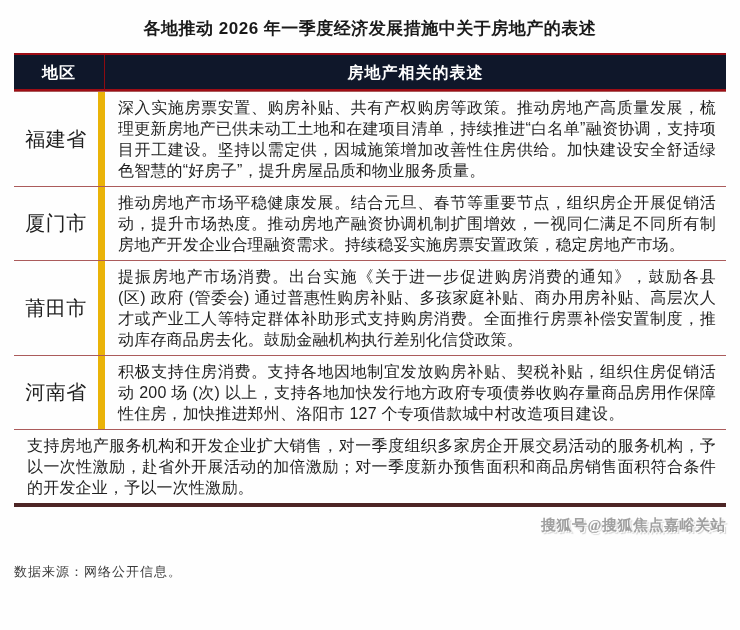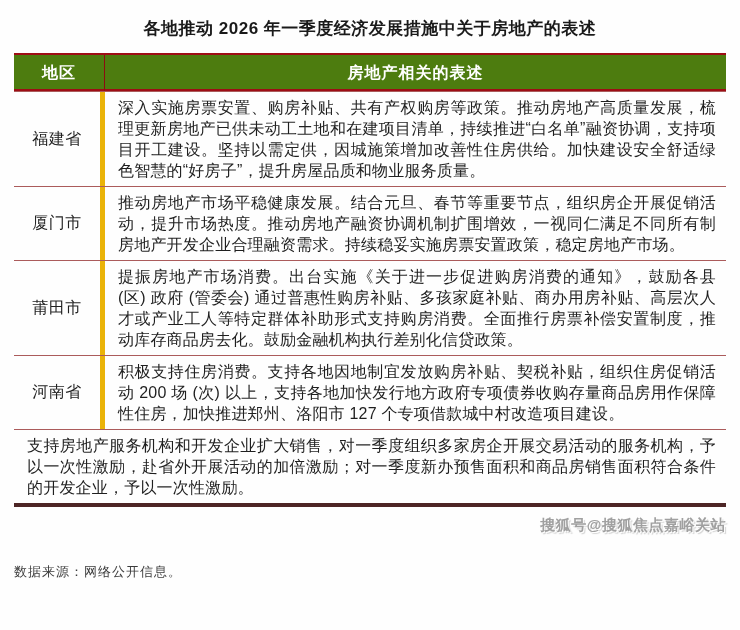--- a/index.html
+++ b/index.html
@@ -21,21 +21,21 @@
     letter-spacing: 0.5px;
   }
 
   .table {
     margin: 0 14px;
     border-bottom: 4px solid #4d2525;
   }
 
   .thead {
     display: flex;
-    background: #4d7c0f;
+    background: #0f172a;
     border-top: 2px solid #9e0d15;
     box-shadow: inset 0 -2px 0 #9e0d15;
     color: #ffffff;
     font-weight: bold;
     font-size: 16px;
   }
   .th-region {
     width: 91px; min-height: 36px;
     box-sizing: border-box;
     display: flex; align-items: center; justify-content: center;
@@ -47,22 +47,22 @@
     display: flex; align-items: center; justify-content: center;
     letter-spacing: 1px;
   }
 
   .row { display: flex; border-top: 1px solid #ab5b5b; }
   .row:first-of-type { border-top: none; }
   .cell-region {
     width: 91px;
     box-sizing: border-box;
     display: flex; align-items: center; justify-content: center;
-    font-size: 16px;
-    border-right: 5px solid #eab308;
+    font-size: 20px;
+    border-right: 7px solid #eab308;
     letter-spacing: 0.5px;
   }
   .cell-text {
     flex: 1;
     box-sizing: border-box;
     padding: 5px 10px 5px 13px;
     font-size: 16px;
     line-height: 21px;
     text-align: justify;
     letter-spacing: 0.2px;
@@ -72,20 +72,21 @@
     display: flex; justify-content: space-between; align-items: flex-start;
     margin: 9px 14px 0 14px;
   }
   .source { font-size: 13px; color: #3c3c3c; letter-spacing: 1px; margin-top: 47px; }
   .watermark {
     font-size: 15px;
     font-weight: bold;
     color: #a0a0a0;
     letter-spacing: 0.5px;
     text-shadow: 1px 1px 0 rgba(255,255,255,0.95), 2px 2px 1px rgba(160,160,160,0.45);
+    font-family: Liberation Serif, serif;
   }
 </style>
 </head>
 <body>
 
 <div class="page">
 
   <div class="title">各地推动 2026 年一季度经济发展措施中关于房地产的表述</div>
 
   <div class="table">

